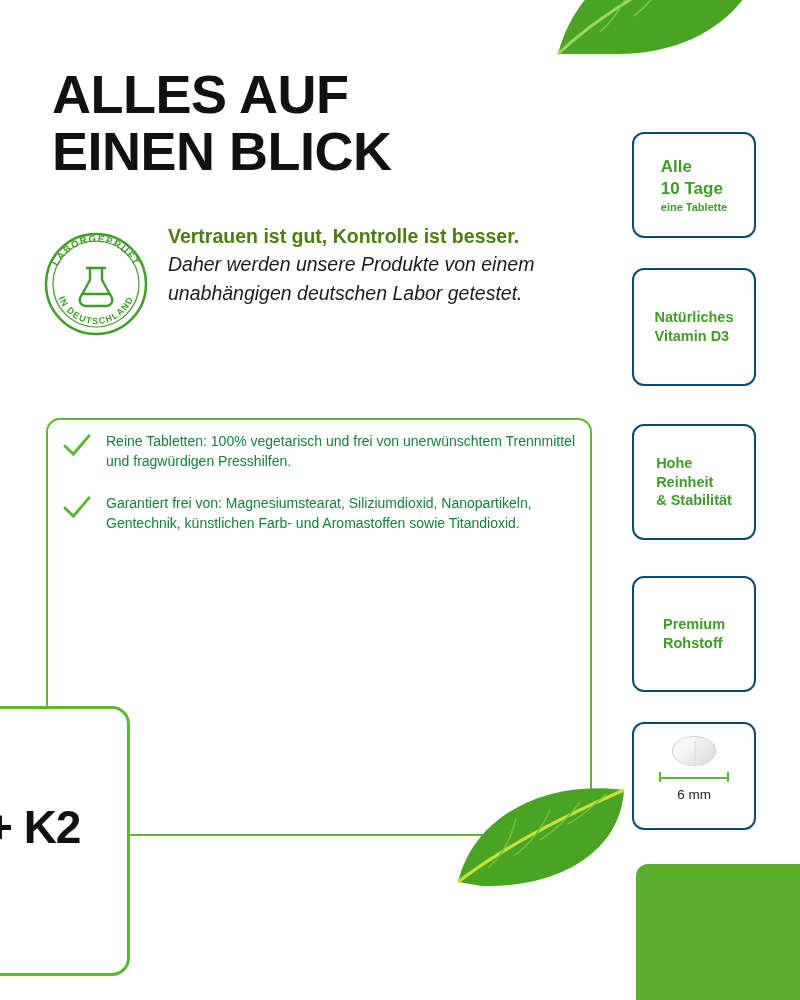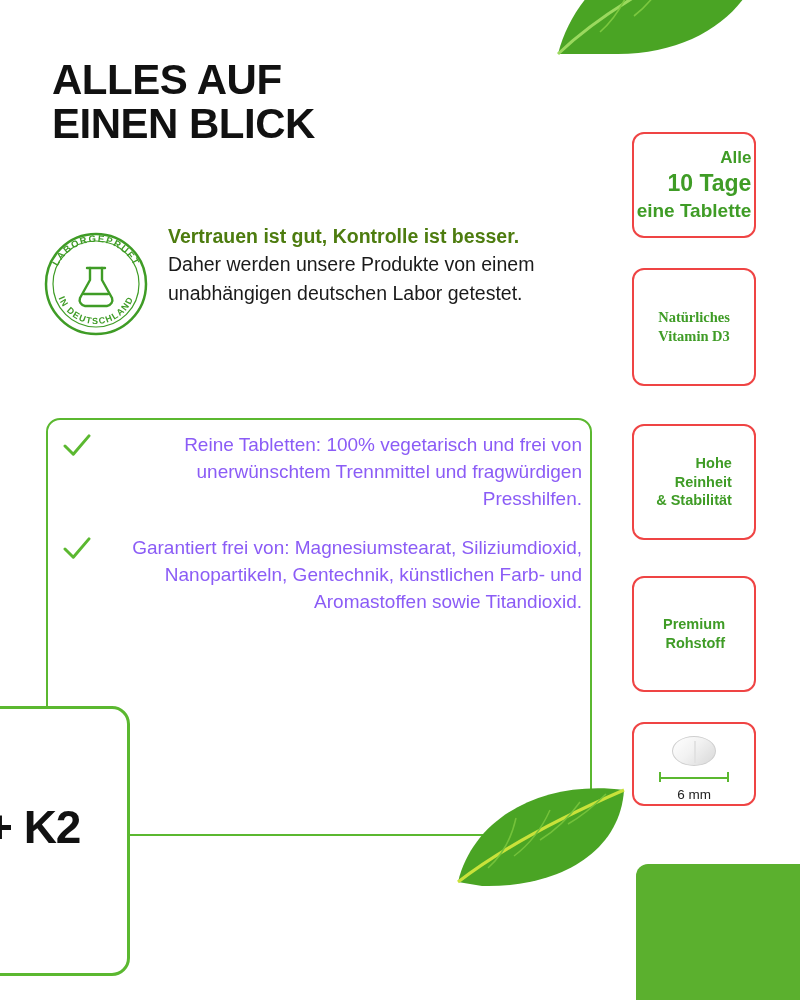--- a/index.html
+++ b/index.html
@@ -19,21 +19,21 @@
     background: #ffffff;
     overflow: hidden;
   }
 
   
   .headline {
     position: absolute;
     left: 52px;
     top: 30px;
     width: 520px;
-    font-size: 42px;
+    font-size: 54px;
     line-height: 1.05;
     font-weight: bold;
     letter-spacing: -0.5px;
     color: #111111;
     text-transform: uppercase;
   }
   .headline .l2 { display: block; }
 
   
   .seal {
@@ -52,21 +52,21 @@
     width: 440px;
     font-size: 19.5px;
     line-height: 1.45;
     color: #1a1a1a;
   }
   .intro .lead {
     color: #4d7c0f;
     font-weight: bold;
     display: block;
   }
-  .intro .body { display: block; }
+  .intro .body { display: block; font-style: italic; }
 
   
   .bullet-box {
     position: absolute;
     left: 46px;
     top: 418px;
     width: 546px;
     height: 418px;
     border: 2px solid #5bb830;
     border-radius: 14px;
@@ -82,51 +82,50 @@
     display: flex;
     align-items: flex-start;
     margin-bottom: 22px;
   }
   .bullet .check {
     flex: 0 0 44px;
     height: 30px;
     padding-top: 2px;
   }
   .bullet .txt {
-    font-size: 19px;
+    font-size: 14px;
     line-height: 1.42;
-    color: #8b5cf6;
-    text-align: right;
+    color: #15803d;
   }
 
   
   .badge {
     position: absolute;
     left: 632px;
     width: 124px;
-    border: 2px solid #ef4444;
+    border: 2px solid #0c4a6e;
     border-radius: 12px;
     display: flex;
     align-items: center;
     justify-content: center;
-    text-align: right;
+    text-align: left;
     color: #3f9c26;
     font-weight: bold;
     font-size: 14.5px;
     line-height: 1.3;
     background: #ffffff;
   }
   .badge .b1 { font-size: 17px; }
-  .badge .b2 { font-size: 23px; }
-  .badge .b3 { font-size: 19px; }
+  .badge .b2 { font-size: 17px; }
+  .badge .b3 { font-size: 11px; }
   #badge-1 { top: 132px;  height: 106px; }
-  #badge-2 { top: 268px;  height: 118px; font-family: Liberation Serif, serif; }
+  #badge-2 { top: 268px;  height: 118px; }
   #badge-3 { top: 424px;  height: 116px; }
   #badge-4 { top: 576px;  height: 116px; }
-  #badge-5 { top: 722px;  height: 84px; }
+  #badge-5 { top: 722px;  height: 108px; }
 
   .tablet-badge {
     flex-direction: column;
     justify-content: flex-start;
     padding-top: 12px;
   }
   .tablet {
     width: 44px;
     height: 30px;
     border-radius: 22px / 15px;

